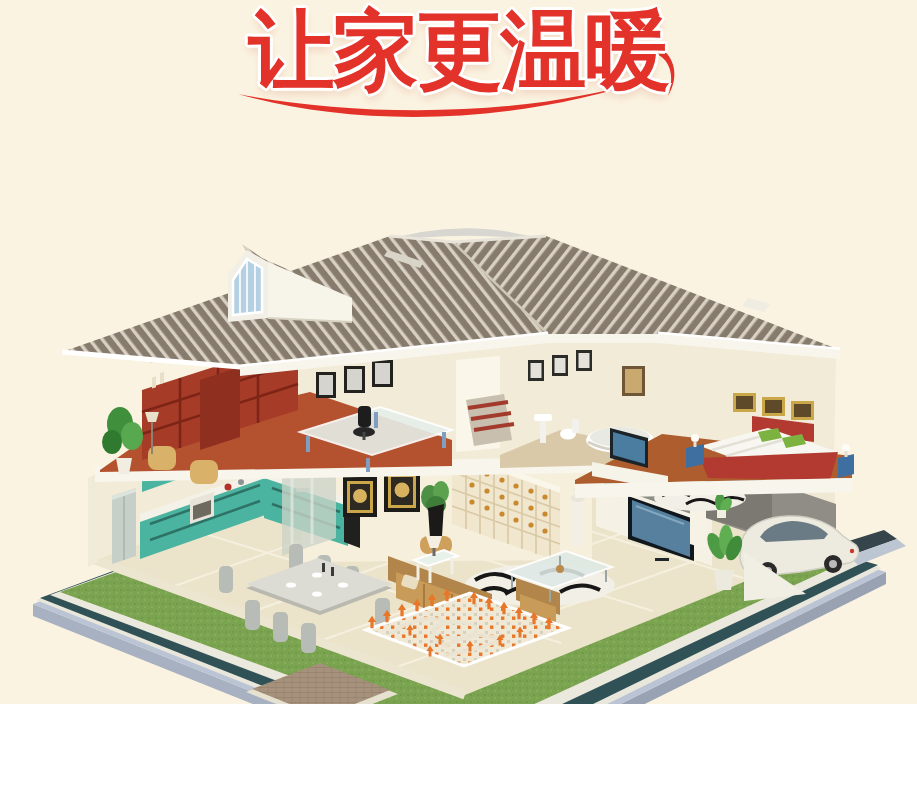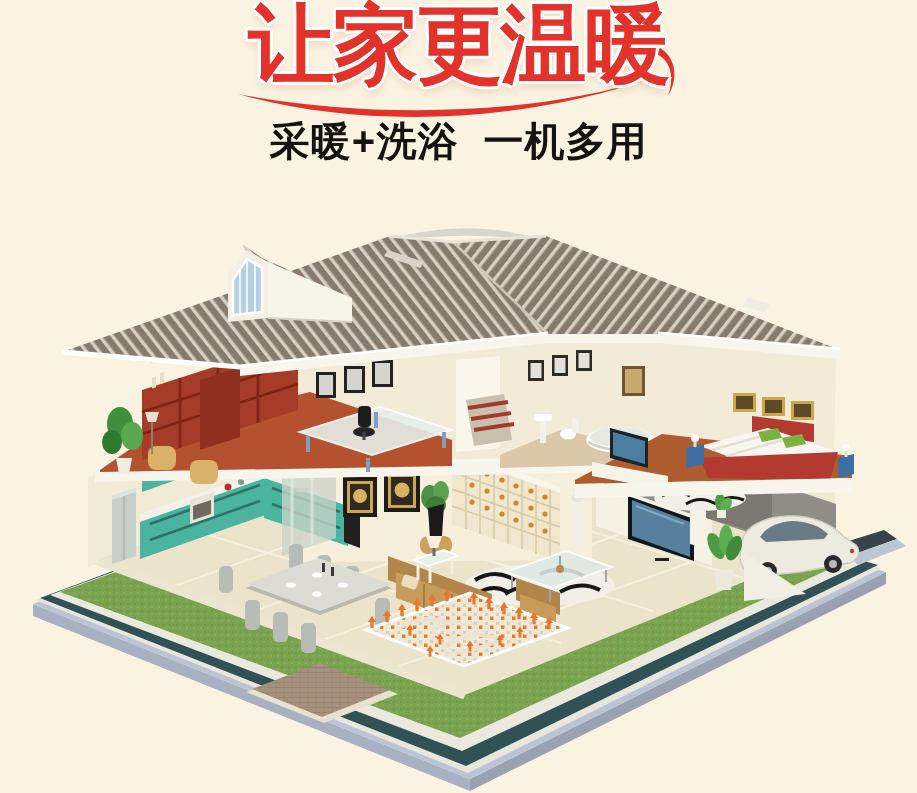--- a/index.html
+++ b/index.html
@@ -1,19 +1,19 @@
 <!DOCTYPE html>
 <html style="--bg: #fbf3e1; --title-red: #e23229; --ink: #151310; --roof-dark: #877b6d; --roof-light: #d8d1c3; --trim-white: #f8f5ec; --wall-cream: #f2ebd7; --wall-core: #f6efdc; --floor-tile: #ebe3ca; --terracotta: #b4522f; --bedroom-floor: #ad5d2e; --bookcase-red: #a63b28; --kitchen-teal: #4ab4a0; --kitchen-purple: #8a6caa; --sofa-tan: #c99b59; --sofa-tan-dark: #b2854a; --grass: #7ba450; --curb: #ebe9dd; --slate: #305156; --base-blue: #bac4d4; --walkway: #a6927c; --heat-orange: #e8772a; --tv-screen: #56809e; --glass-blue: #b5d0e2; --bed-red: #b23a30; --pillow-green: #7cb23f; --car-body: #edebe0; --chair-gray: #b8bcb6;"><head>
 <meta charset="utf-8">
 <style>
   html,body{margin:0;padding:0;}
   .page{
-    position:relative;width:917px;height:793px;overflow:hidden;
+    position:relative;width:917px;height:704px;overflow:hidden;
     background:var(--bg,#fbf3e1);
-    font-family:Liberation Mono, monospace;
+    font-family:Liberation Serif, serif;
   }
   .header{position:absolute;top:0;left:0;width:917px;text-align:center;z-index:5;}
   .title{
     position:relative;margin:6px 0 0 0;
     font-size:86px;line-height:1.05;font-weight:900;letter-spacing:-2px;
     color:var(--title-red,#e23229);
     text-shadow:-3px 0 0 #fff,3px 0 0 #fff,0 -3px 0 #fff,0 3px 0 #fff,
                 -2px -2px 0 #fff,2px 2px 0 #fff,-2px 2px 0 #fff,2px -2px 0 #fff,
                 0 6px 8px rgba(180,60,30,.18);
   }
@@ -468,16 +468,15 @@
       </g>
     </g>
   </svg>
 
   <div class="header">
     <svg class="title-swoosh" viewBox="0 0 917 130" aria-hidden="true">
       <path d="M238,94 C350,126 505,128 652,78 C520,120 352,116 238,94 Z" fill="var(--title-red,#e23229)"></path>
       <path d="M660,48 C674,56 680,76 668,96 C676,74 668,58 656,54 Z" fill="var(--title-red,#e23229)"></path>
     </svg>
     <h1 class="title">让家更温暖</h1>
-    <h2 class="subtitle">采暖+洗浴  一机多用</h2>
   </div>
 
 </div>
 
 </body></html>

